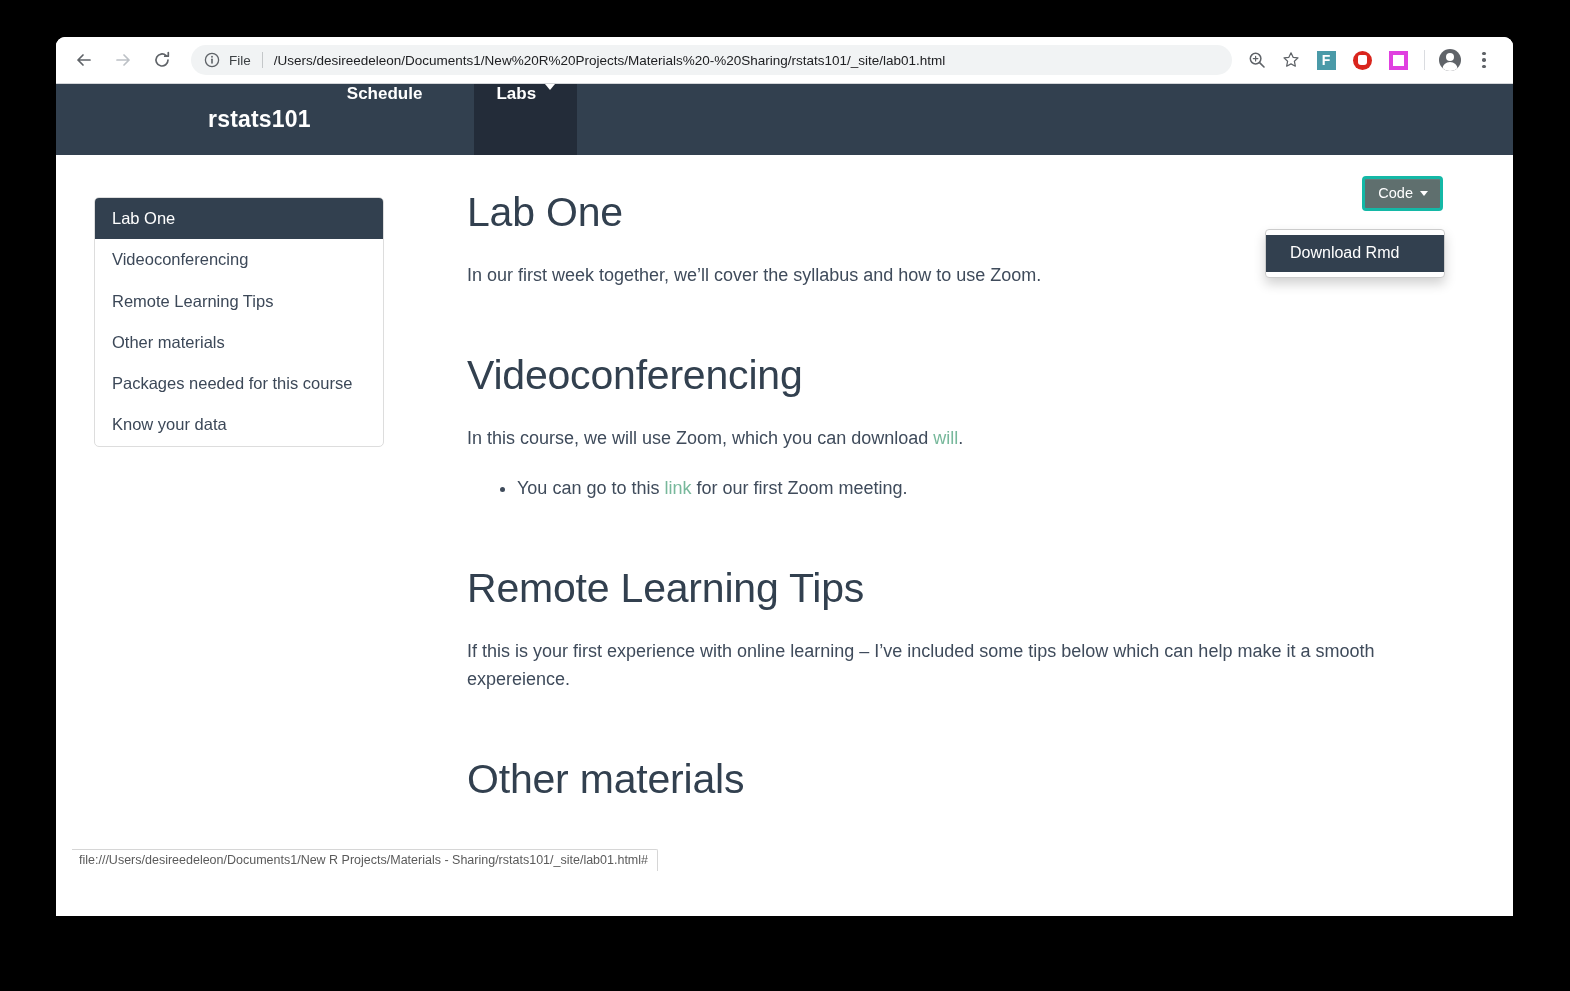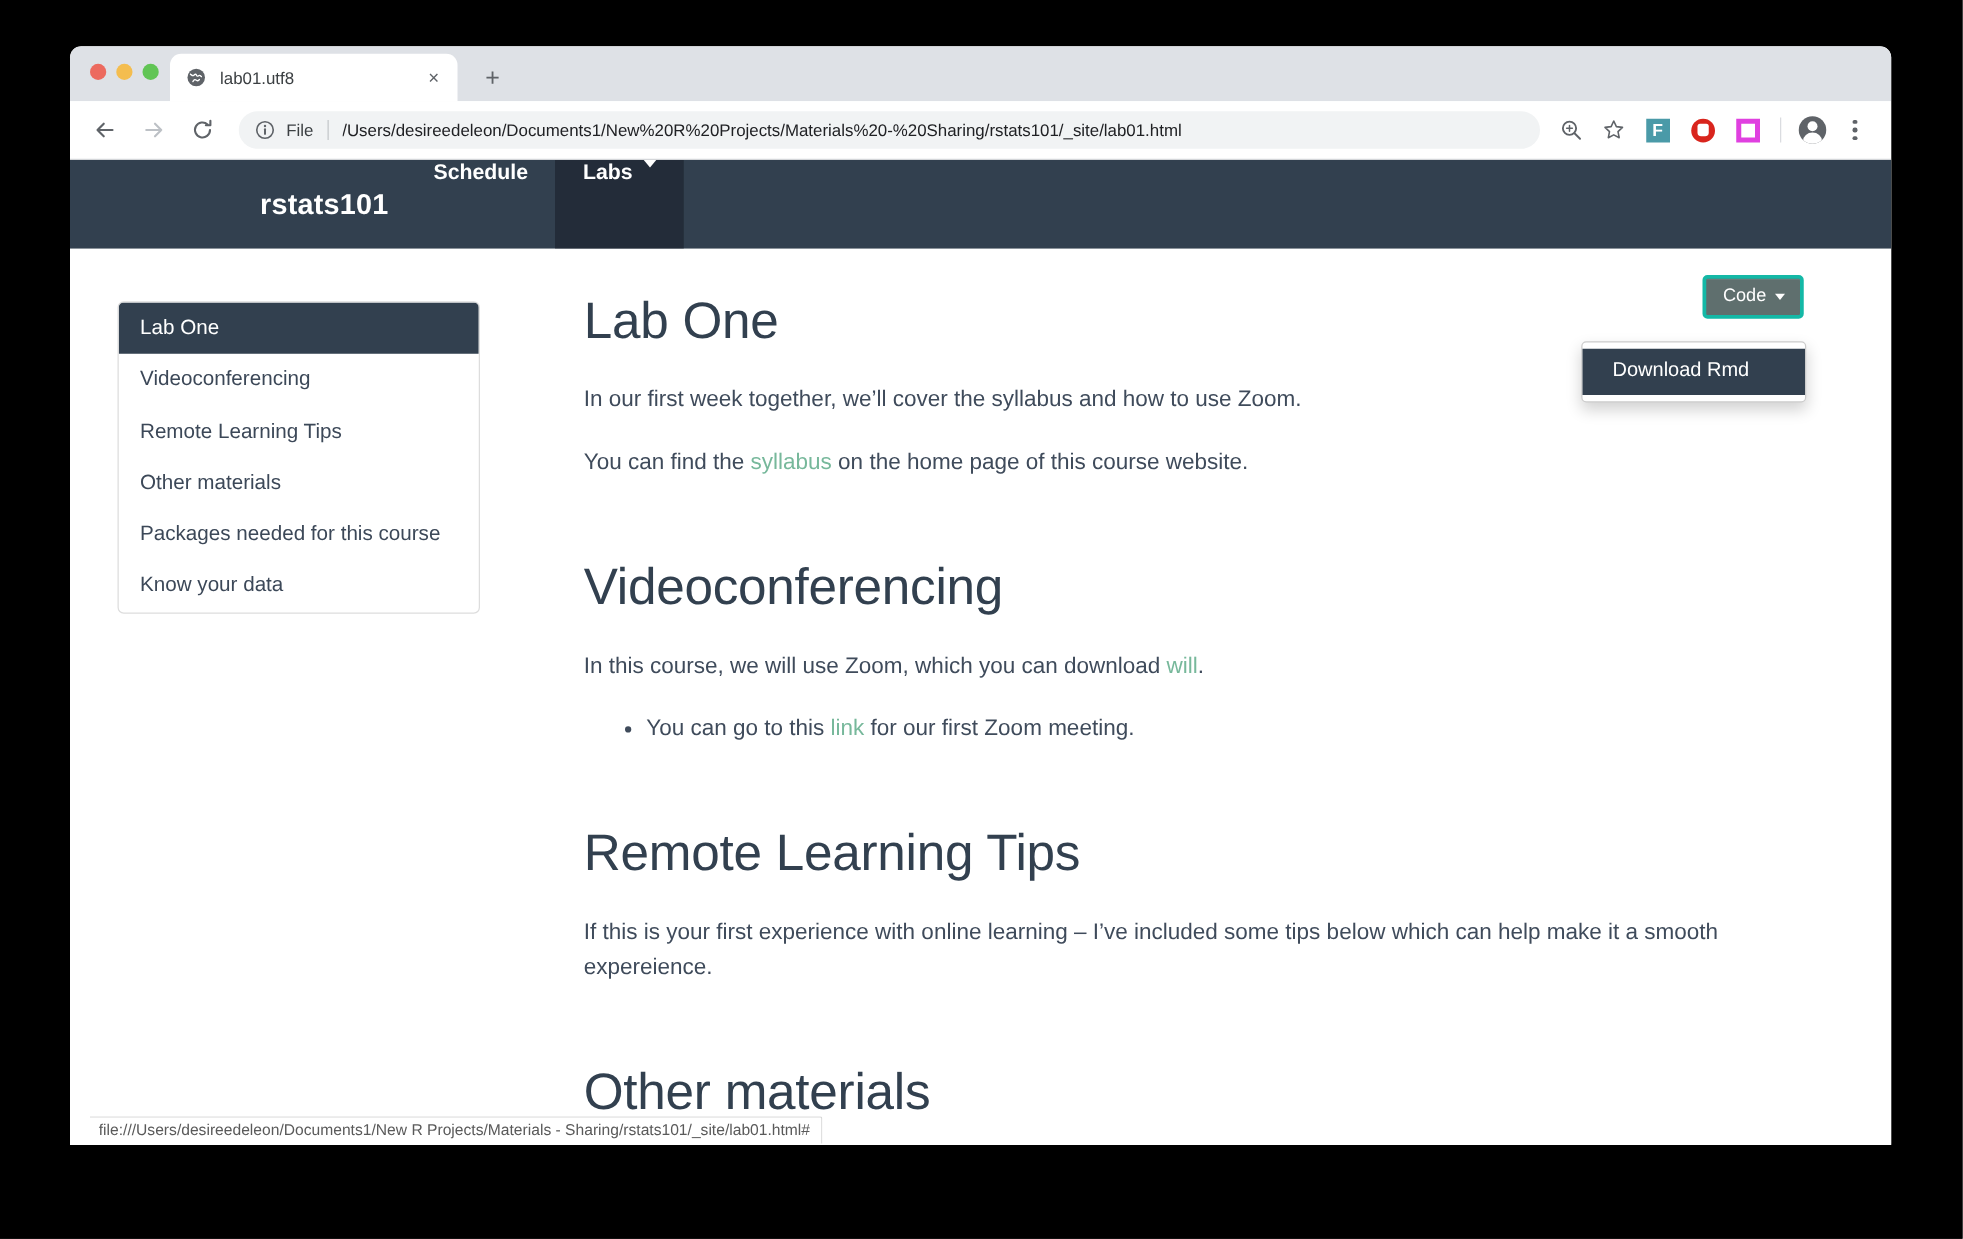--- a/index.html
+++ b/index.html
@@ -247,21 +247,21 @@
   }
   .nav-link {
     display: flex;
     align-items: flex-start;
     color: #ffffff;
     font-size: 17px;
     font-weight: bold;
     padding: 0 22px;
     white-space: nowrap;
   }
-  .nav-link.active { background: #232c39; }
+  .nav-link.active { background: #232c39; margin-left: 30px; }
   .caret {
     display: inline-block;
     width: 0; height: 0;
     border-left: 5px solid transparent;
     border-right: 5px solid transparent;
     border-top: 6px solid #ffffff;
     margin-left: 9px;
     vertical-align: middle;
   }
 
@@ -395,42 +395,20 @@
     overflow: hidden;
     text-overflow: ellipsis;
     z-index: 50;
   }
 </style>
 </head>
 <body>
 
 <div class="browser-window">
 
-  <div class="tab-strip">
-    <div class="traffic-lights">
-      <span class="light red"></span>
-      <span class="light yellow"></span>
-      <span class="light green"></span>
-    </div>
-
-    <div class="tab">
-      <span class="tab-favicon">
-        <svg width="16" height="16" viewBox="0 0 16 16">
-          <circle cx="8" cy="8" r="7" fill="#5f6368"></circle>
-          <path d="M8 1a7 7 0 000 14 7 7 0 000-14z" fill="none"></path>
-          <path d="M3 5.2c1.1.5 1.6 1.5 2.6 1.3.9-.2 1.1-1.4 2-1.1.7.2.4 1.3 1.2 1.5.9.2 1.3-.9 2.1-.6.6.2.9 1 1.7 1" stroke="#ffffff" stroke-width="1.1" fill="none"></path>
-          <path d="M5 11.5c.8-.6 1-1.8 2-1.8s1.3 1.1 2.3.9c.8-.2.9-1.1 1.7-1.1" stroke="#ffffff" stroke-width="1.1" fill="none"></path>
-        </svg>
-      </span>
-      <span class="tab-title">lab01.utf8</span>
-      <span class="tab-close">×</span>
-    </div>
-
-    <div class="new-tab">+</div>
-  </div>
 
   <div class="toolbar">
     <div class="nav-btn">
       <svg width="20" height="20" viewBox="0 0 20 20">
           <path d="M16 10H4M4 10l5-5M4 10l5 5" stroke="#5f6368" stroke-width="1.7" fill="none" stroke-linecap="round" stroke-linejoin="round"></path>
         </svg>
     </div>
     <div class="nav-btn disabled">
       <svg width="20" height="20" viewBox="0 0 20 20">
           <path d="M4 10h12M16 10l-5-5M16 10l-5 5" stroke="#bdc1c6" stroke-width="1.7" fill="none" stroke-linecap="round" stroke-linejoin="round"></path>
@@ -520,23 +498,20 @@
         <div class="toc-item">Videoconferencing</div>
         <div class="toc-item">Remote Learning Tips</div>
         <div class="toc-item">Other materials</div>
         <div class="toc-item">Packages needed for this course</div>
         <div class="toc-item">Know your data</div>
       </div>
 
       <div class="article">
         <h1>Lab One</h1>
         <p>In our first week together, we’ll cover the syllabus and how to use Zoom.</p>
-        <p>
-          <span>You can find the </span><a href="#">syllabus</a><span> on the home page of this course website.</span>
-        </p>
 
         <h1 class="section">Videoconferencing</h1>
         <p>
           <span>In this course, we will use Zoom, which you can download </span><a href="#">will</a><span>.</span>
         </p>
         <ul>
           <li>
             <span>You can go to this </span><a href="#">link</a><span> for our first Zoom meeting.</span>
           </li>
         </ul>

